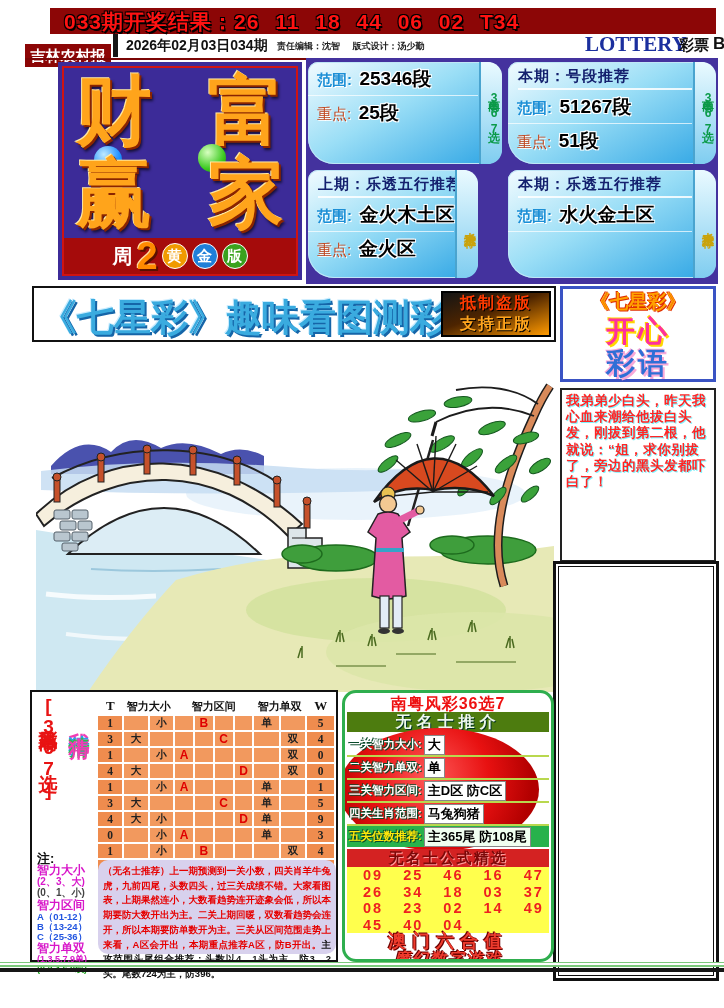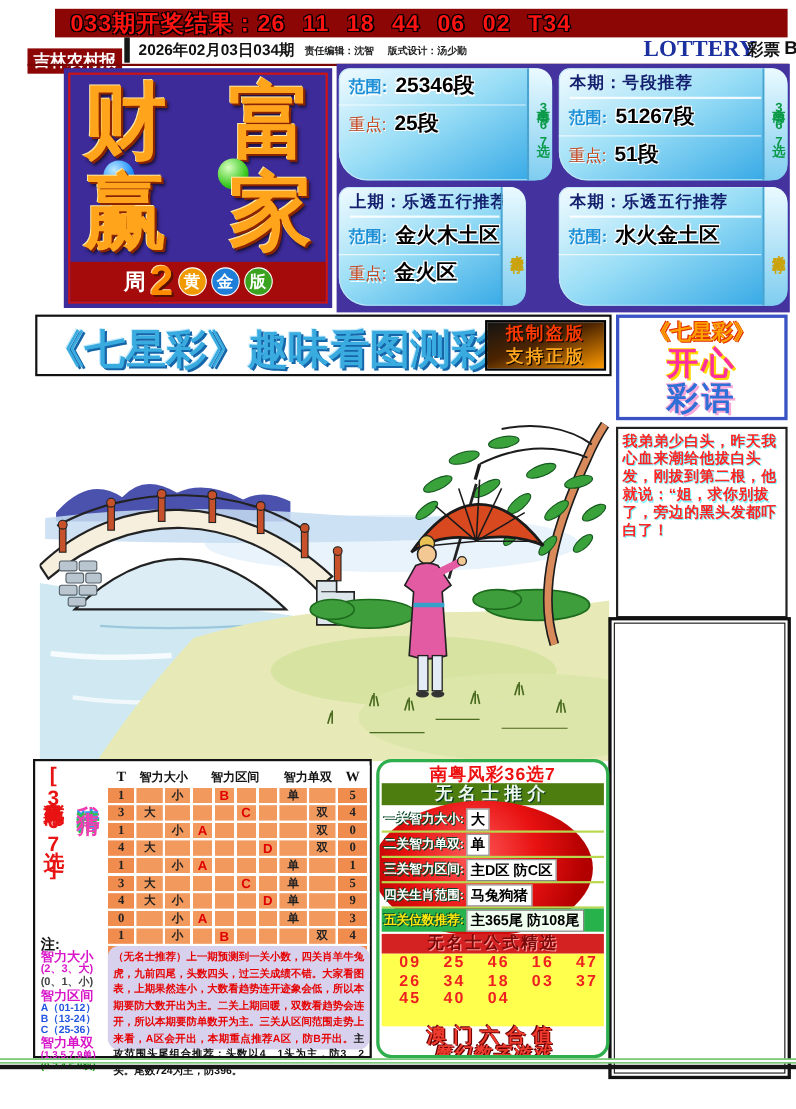--- a/index.html
+++ b/index.html
@@ -570,20 +570,21 @@
       </div>
       <div class="trow">
         <span class="tlabel">五关位数推荐:</span>
         <span class="tvalue">主365尾 防108尾</span>
       </div>
     </div>
     <div class="abs formula-title">无名士公式精选</div>
     <div class="abs yellowbox">
       <div class="frow">09 25 46 16 47</div>
       <div class="frow">26 34 18 03 37</div>
+      <div class="frow">08 23 02 14 49</div>
       <div class="frow">45 40 04</div>
     </div>
     <div class="abs tfooter">
       <div class="tf1">澳门六合值</div>
       <div class="tf2">魔幻数字游戏</div>
     </div>
   </div>
 
   <div class="abs greenline"></div>
   <div class="abs blackline"></div>

